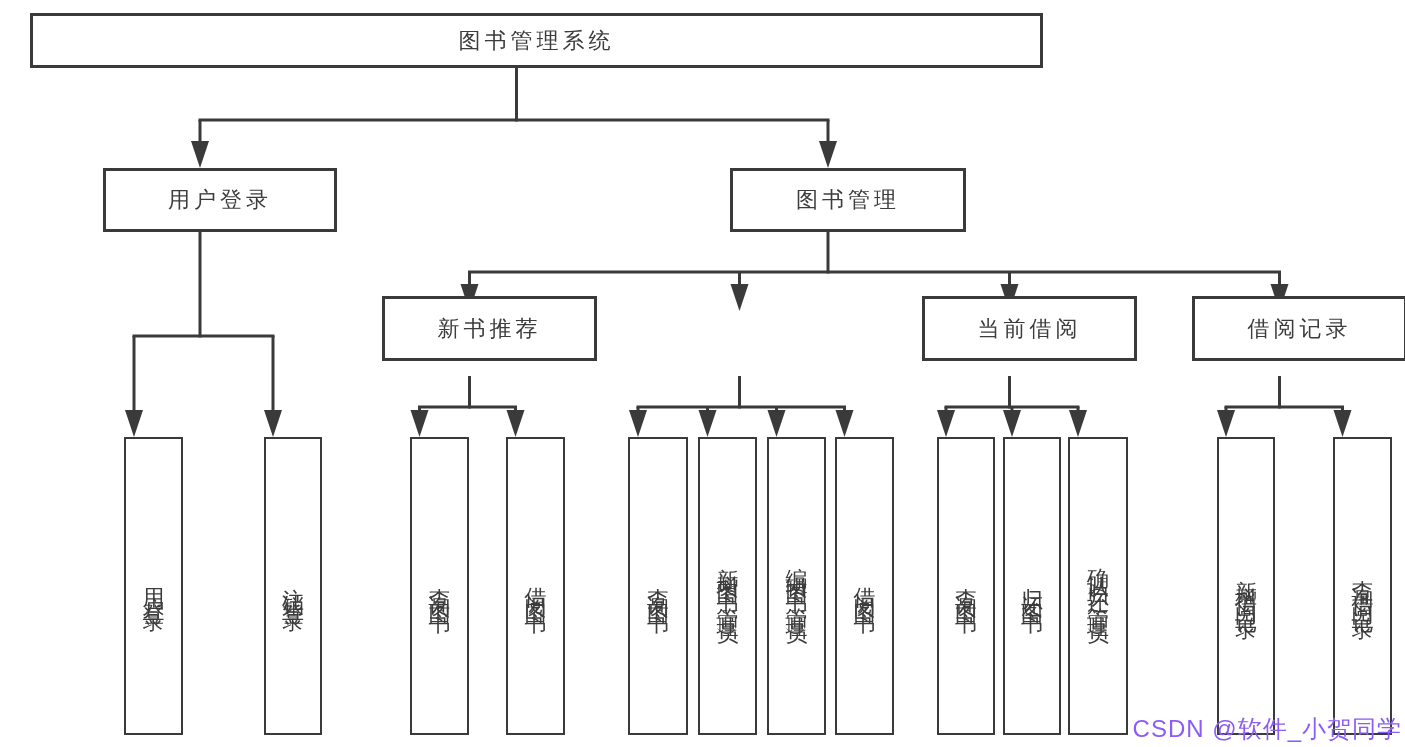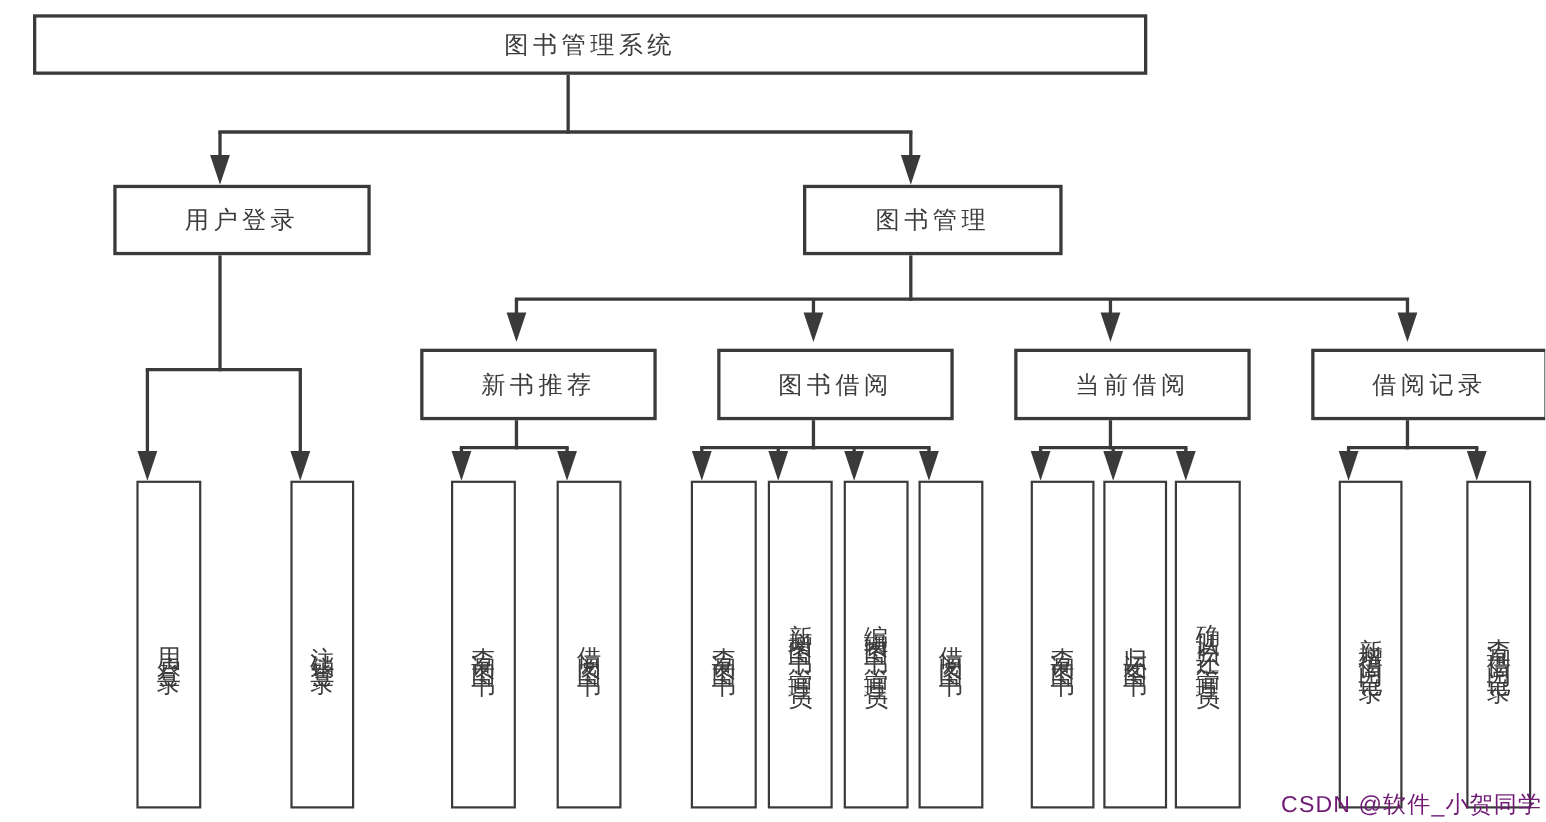--- a/index.html
+++ b/index.html
@@ -25,40 +25,40 @@
   }
   .label {
     font-size: 22px;
     color: #3c3c3c;
     letter-spacing: 4px;
     white-space: nowrap;
     line-height: 1;
   }
   .root-box { left: 10px; top: 13px; width: 1013px; height: 55px; }
   .l2 { top: 168px; height: 64px; }
-  .l3 { top: 317px; width: 215px; height: 65px; }
+  .l3 { top: 296px; width: 215px; height: 65px; }
   .leaf {
     top: 437px;
     height: 298px;
     border-width: 2.5px;
   }
   .leaf .label {
     writing-mode: vertical-rl;
     text-orientation: mixed;
     letter-spacing: 8px;
     font-size: 22px;
     line-height: 1;
   }
   .watermark {
     position: absolute;
     right: 3px;
     bottom: 2px;
-    font-size: 21px;
+    font-size: 24px;
     letter-spacing: 1px;
-    color: #701a75;
+    color: #8b5cf6;
     z-index: 5;
     white-space: nowrap;
   }
 </style>
 </head>
 <body>
 
 <div class="canvas">
 
   <svg class="edges" width="1405" height="747" viewBox="0 0 1405 747" aria-hidden="true">
@@ -134,23 +134,20 @@
   <div class="box l2" style="left:83px;width:234px;">
     <span class="label">用户登录</span>
   </div>
   <div class="box l2" style="left:710px;width:236px;justify-content:center;">
     <span class="label">图书管理</span>
   </div>
 
   <div class="box l3" style="left:362px;">
     <span class="label">新书推荐</span>
   </div>
-  <div class="box l3" style="left:632px;">
-    <span class="label">图书借阅</span>
-  </div>
   <div class="box l3" style="left:902px;">
     <span class="label">当前借阅</span>
   </div>
   <div class="box l3" style="left:1172px;">
     <span class="label">借阅记录</span>
   </div>
 
   <div class="box leaf" style="left:104px;width:59px;">
     <span class="label">用户登录</span>
   </div>

